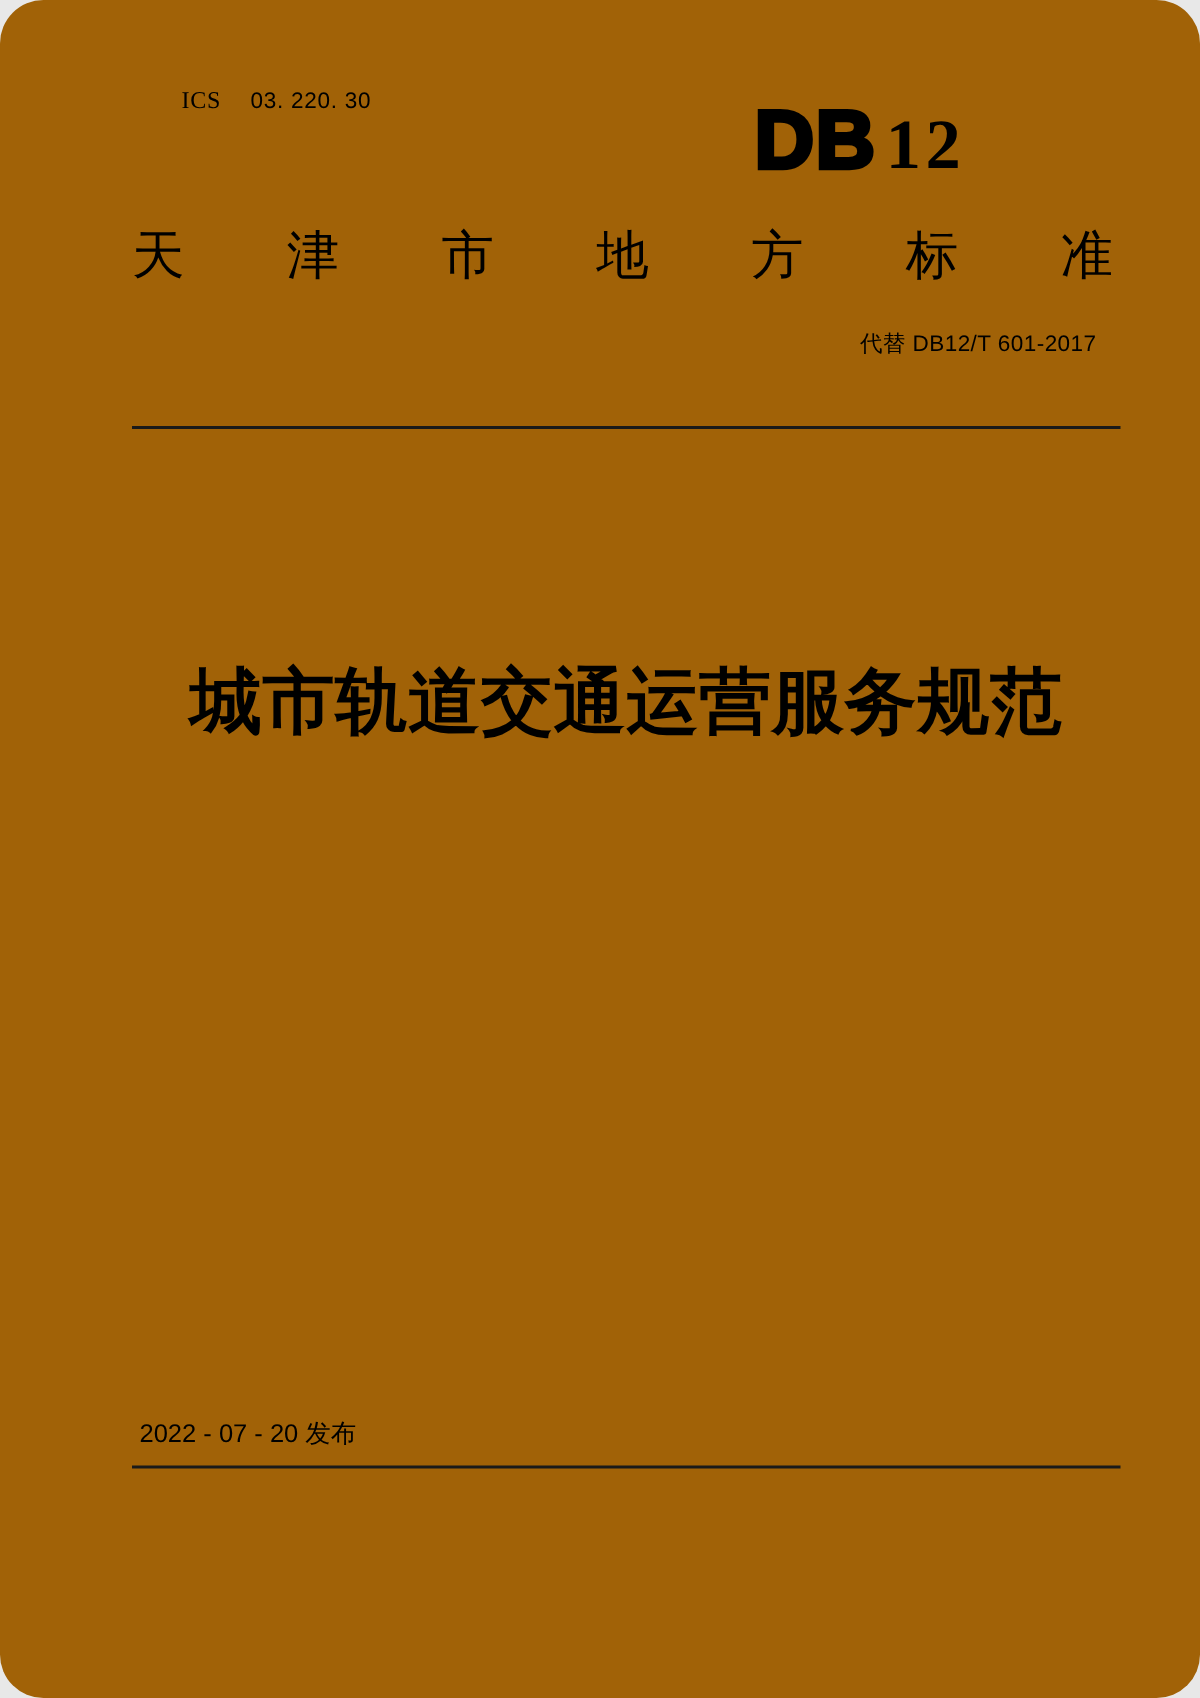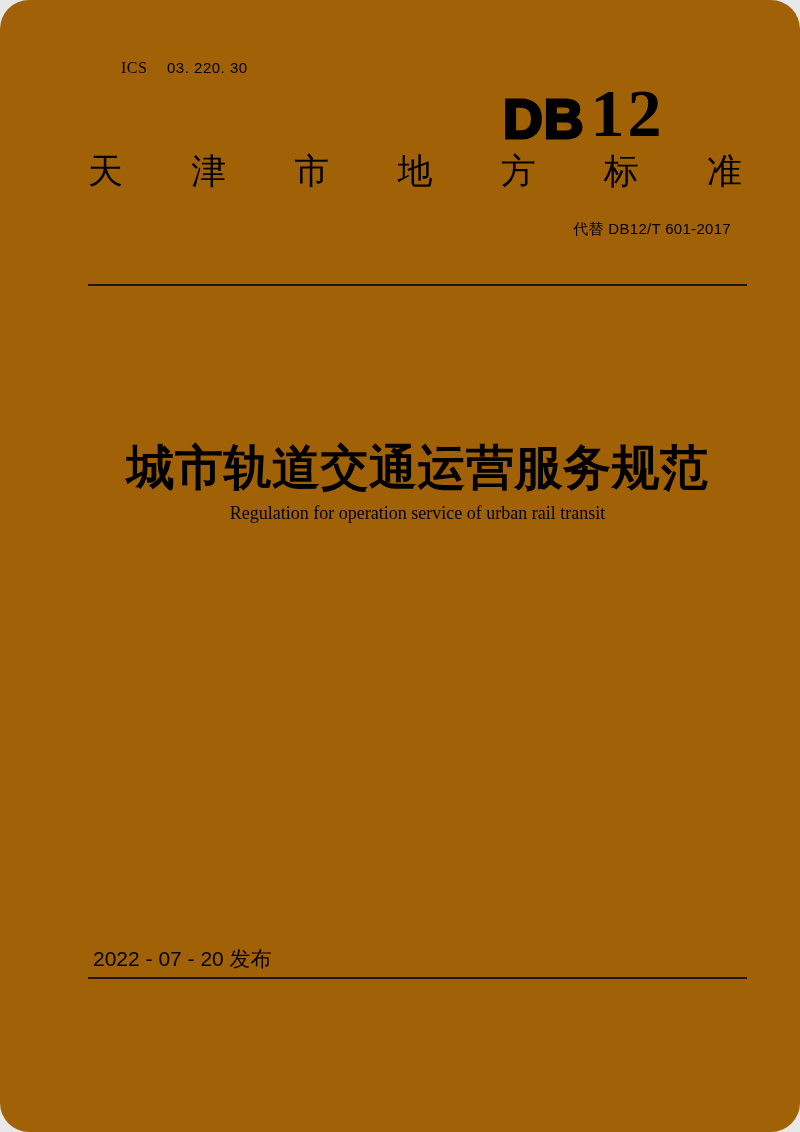--- a/index.html
+++ b/index.html
@@ -52,24 +52,23 @@
   .logo-db {
     font-family: "Liberation Sans", sans-serif;
     font-weight: 900;
     font-size: 55px;
     letter-spacing: 1px;
     -webkit-text-stroke: 3px #000;
   }
   .logo-num {
     font-family: "Liberation Serif", serif;
     font-weight: 700;
-    font-size: 68px;
+    font-size: 47px;
     letter-spacing: 3px;
     margin-left: 6px;
-    margin-top: 13px;
   }
 
   
   .std-name-row {
     position: absolute;
     left: 88px;
     top: 152px;
     width: 654px;
     display: flex;
     justify-content: space-between;
@@ -131,21 +130,21 @@
   }
 
   
   .dates-row {
     position: absolute;
     left: 93px;
     top: 946px;
     width: 652px;
     display: flex;
     justify-content: space-between;
-    font-size: 21px;
+    font-size: 17px;
     line-height: 1.2;
   }
   .date-item { white-space: pre; }
 
   
   .publisher-row {
     position: absolute;
     left: 88px;
     top: 1031px;
     width: 659px;
@@ -185,21 +184,20 @@
     <span>准</span>
   </div>
 
   <div class="std-number-block">
     <div class="replaces-note">代替 DB12/T 601-2017</div>
   </div>
 
   <div class="rule rule-top"></div>
 
   <div class="title-cn">城市轨道交通运营服务规范</div>
-  <div class="title-en">Regulation for operation service of urban rail transit</div>
 
   <div class="dates-row">
     <span class="date-item">2022 - 07 - 20 发布</span>
   </div>
 
   <div class="rule rule-bottom"></div>
 
 
 </div>
 

